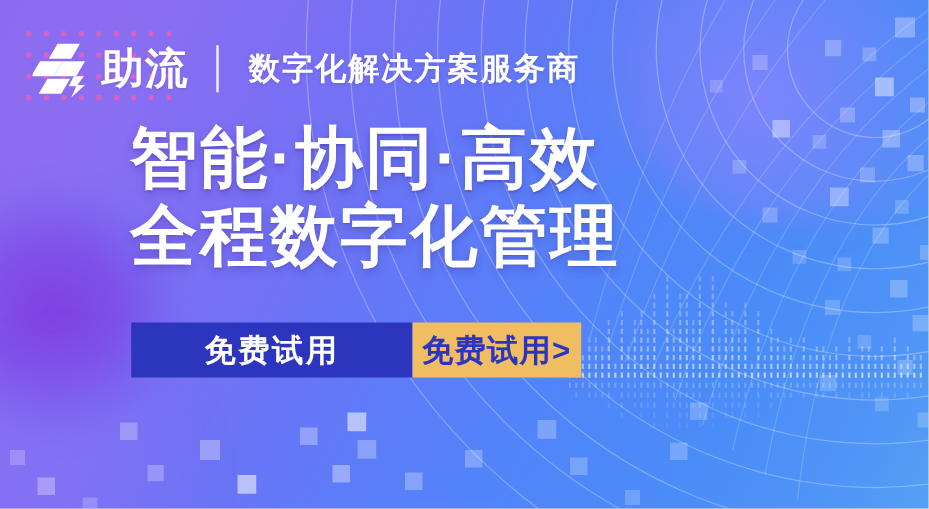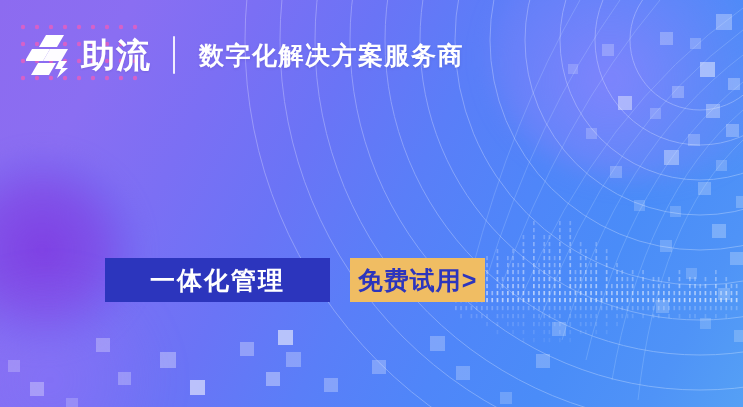--- a/index.html
+++ b/index.html
@@ -120,21 +120,20 @@
     width:225px;
     box-sizing:border-box;
   }
   #btn-trial{
     background:#f0bd63;
     color:#2c35bd;
     font-size:25px;font-weight:700;letter-spacing:1px;
     display:flex;align-items:center;justify-content:center;
     width:135px;
     box-sizing:border-box;
-    margin-left:20px;
   }
 </style>
 </head>
 <body>
 
 <div id="banner">
 
   <div class="layer" id="glow-tr"></div>
   <div class="layer" id="orb"></div>
   <div class="layer" id="glow-bl"></div>
@@ -709,20 +708,24 @@
         </svg>
       </div>
 
       <div id="logo-word">助流</div>
 
       <div id="header-divider"></div>
 
       <div id="header-tagline">数字化解决方案服务商</div>
     </div>
 
+    <div id="headline">
+      <div class="headline-line">智能·协同·高效</div>
+      <div class="headline-line">全程数字化管理</div>
+    </div>
 
     <div id="cta-row">
-      <div id="btn-primary">一体化管理</div>
+      <div id="btn-primary">免费试用</div>
       <div id="btn-trial">免费试用&gt;</div>
     </div>
 
   </div>
 </div>
 
 </body></html>

